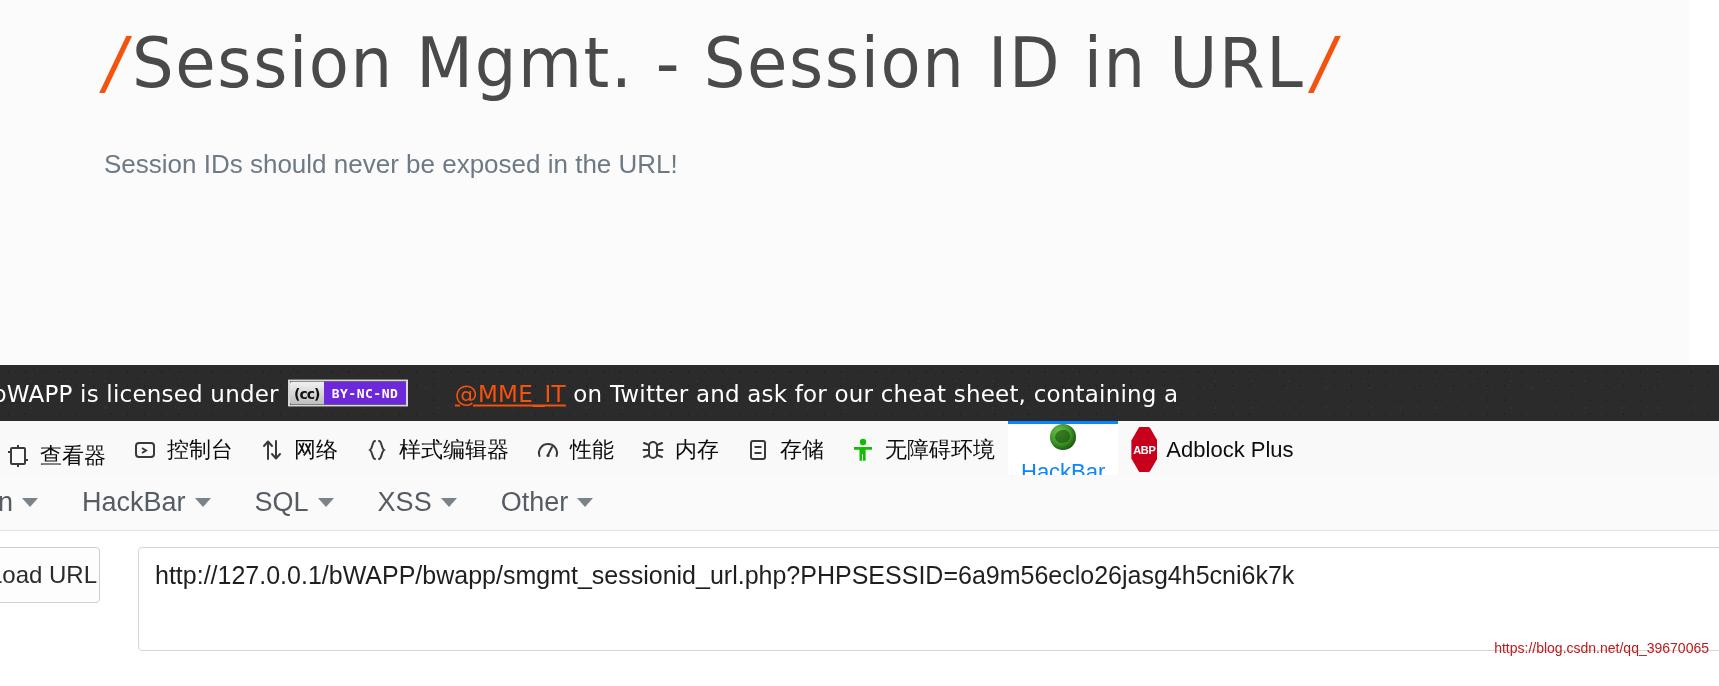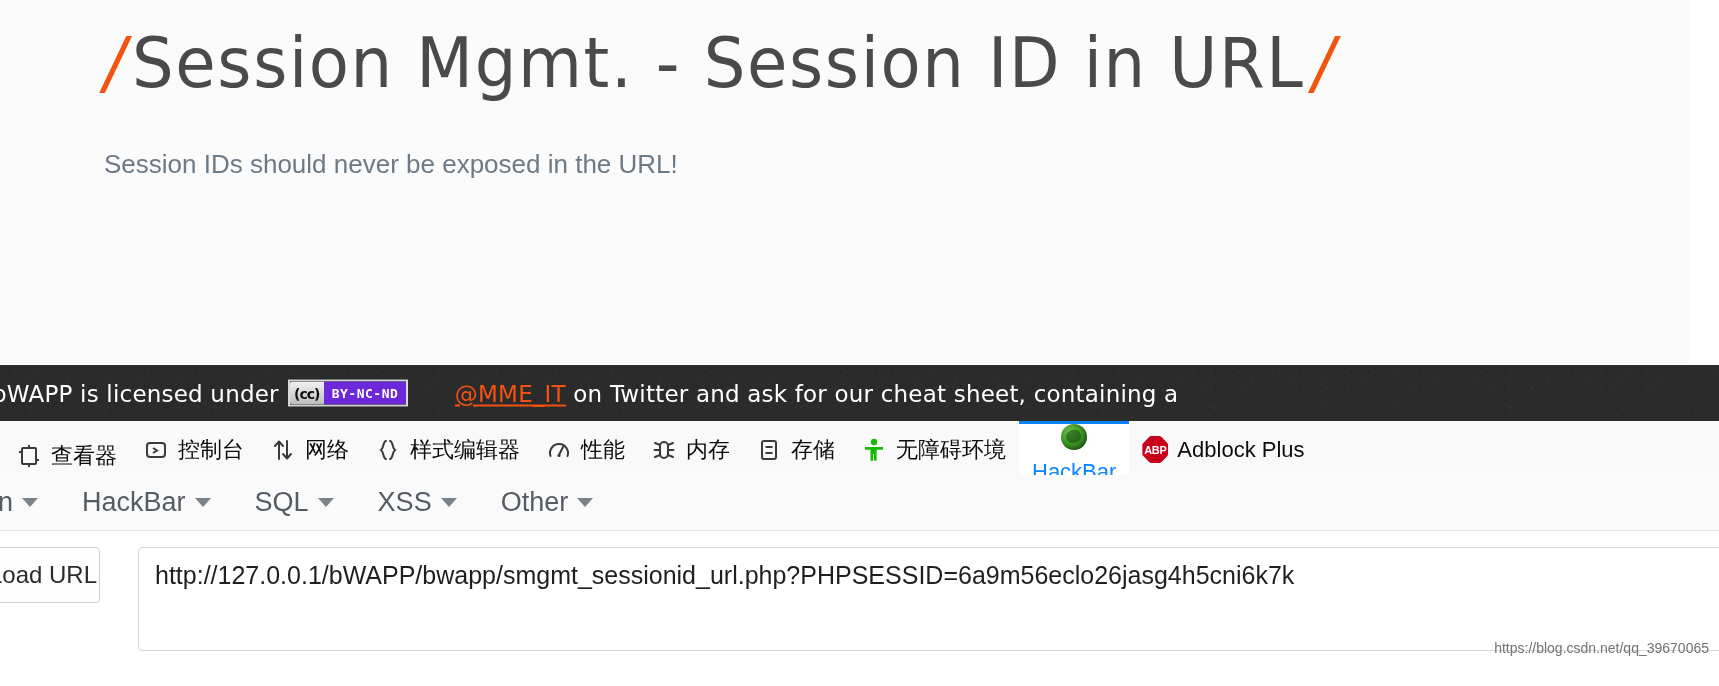--- a/index.html
+++ b/index.html
@@ -134,21 +134,21 @@
     align-items: center;
     gap: 9px;
     padding: 0 13px;
     font-size: 22px;
     color: #0c0c0d;
     white-space: nowrap;
     position: relative;
     box-sizing: border-box;
     border-top: 3px solid transparent;
   }
-  .dt-tab:first-child { padding-left: 16px; margin-top: 12px; }
+  .dt-tab:first-child { padding-left: 5px; margin-top: 12px; }
   .dt-tab.active {
     border-top: 3px solid #0a84ff;
     color: #0a84ff;
     background: #fff;
     flex-direction: column;
   }
   .dt-tab .dt-icon {
     display: inline-flex;
     align-items: center;
     justify-content: center;
@@ -169,21 +169,21 @@
   .hb-icon::after {
     content: "";
     position: absolute;
     left: 5px; top: 6px;
     width: 15px; height: 13px;
     border-radius: 50% 50% 45% 55%;
     background: rgba(20,70,10,0.55);
     transform: rotate(-18deg);
   }
   .abp-icon {
-    width: 27px; height: 27px;
+    width: 27px; height: 45px;
     background: #c9001b;
     color: #fff;
     font-size: 11px;
     font-weight: bold;
     display: flex;
     align-items: center;
     justify-content: center;
     clip-path: polygon(30% 0%, 70% 0%, 100% 30%, 100% 70%, 70% 100%, 30% 100%, 0% 70%, 0% 30%);
     letter-spacing: -0.3px;
     border-radius: 9px;
@@ -258,21 +258,21 @@
     padding: 13px 16px;
     font-size: 25px;
     color: #1f1f1f;
     overflow: hidden;
     white-space: nowrap;
   }
   .watermark {
     position: absolute;
     right: 10px; bottom: 30px;
     font-size: 14px;
-    color: #737373;
+    color: #b91c1c;
     white-space: nowrap;
   }
 </style>
 </head>
 <body>
 
 <div id="root">
 
   <div class="page-area">
     <div class="page-title">

